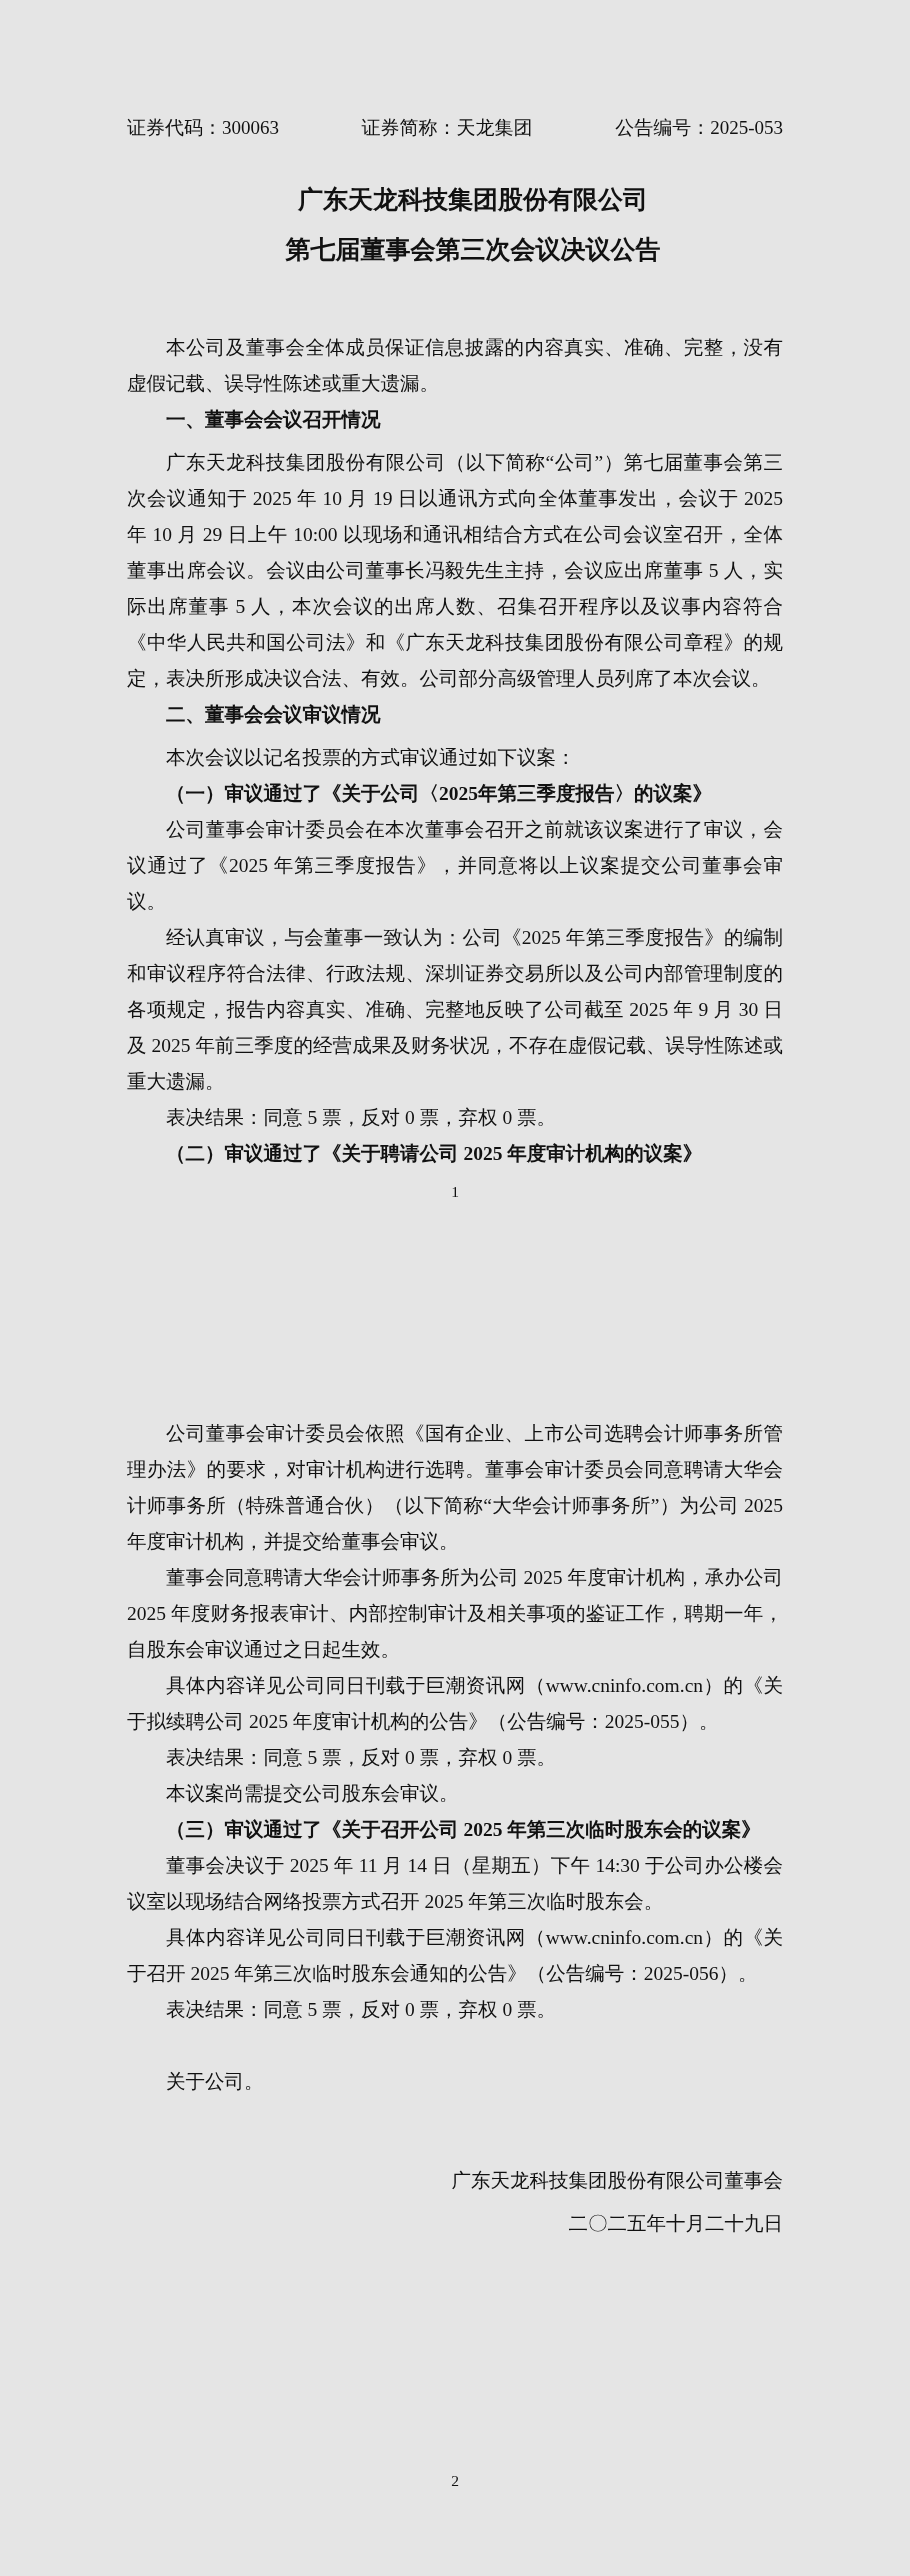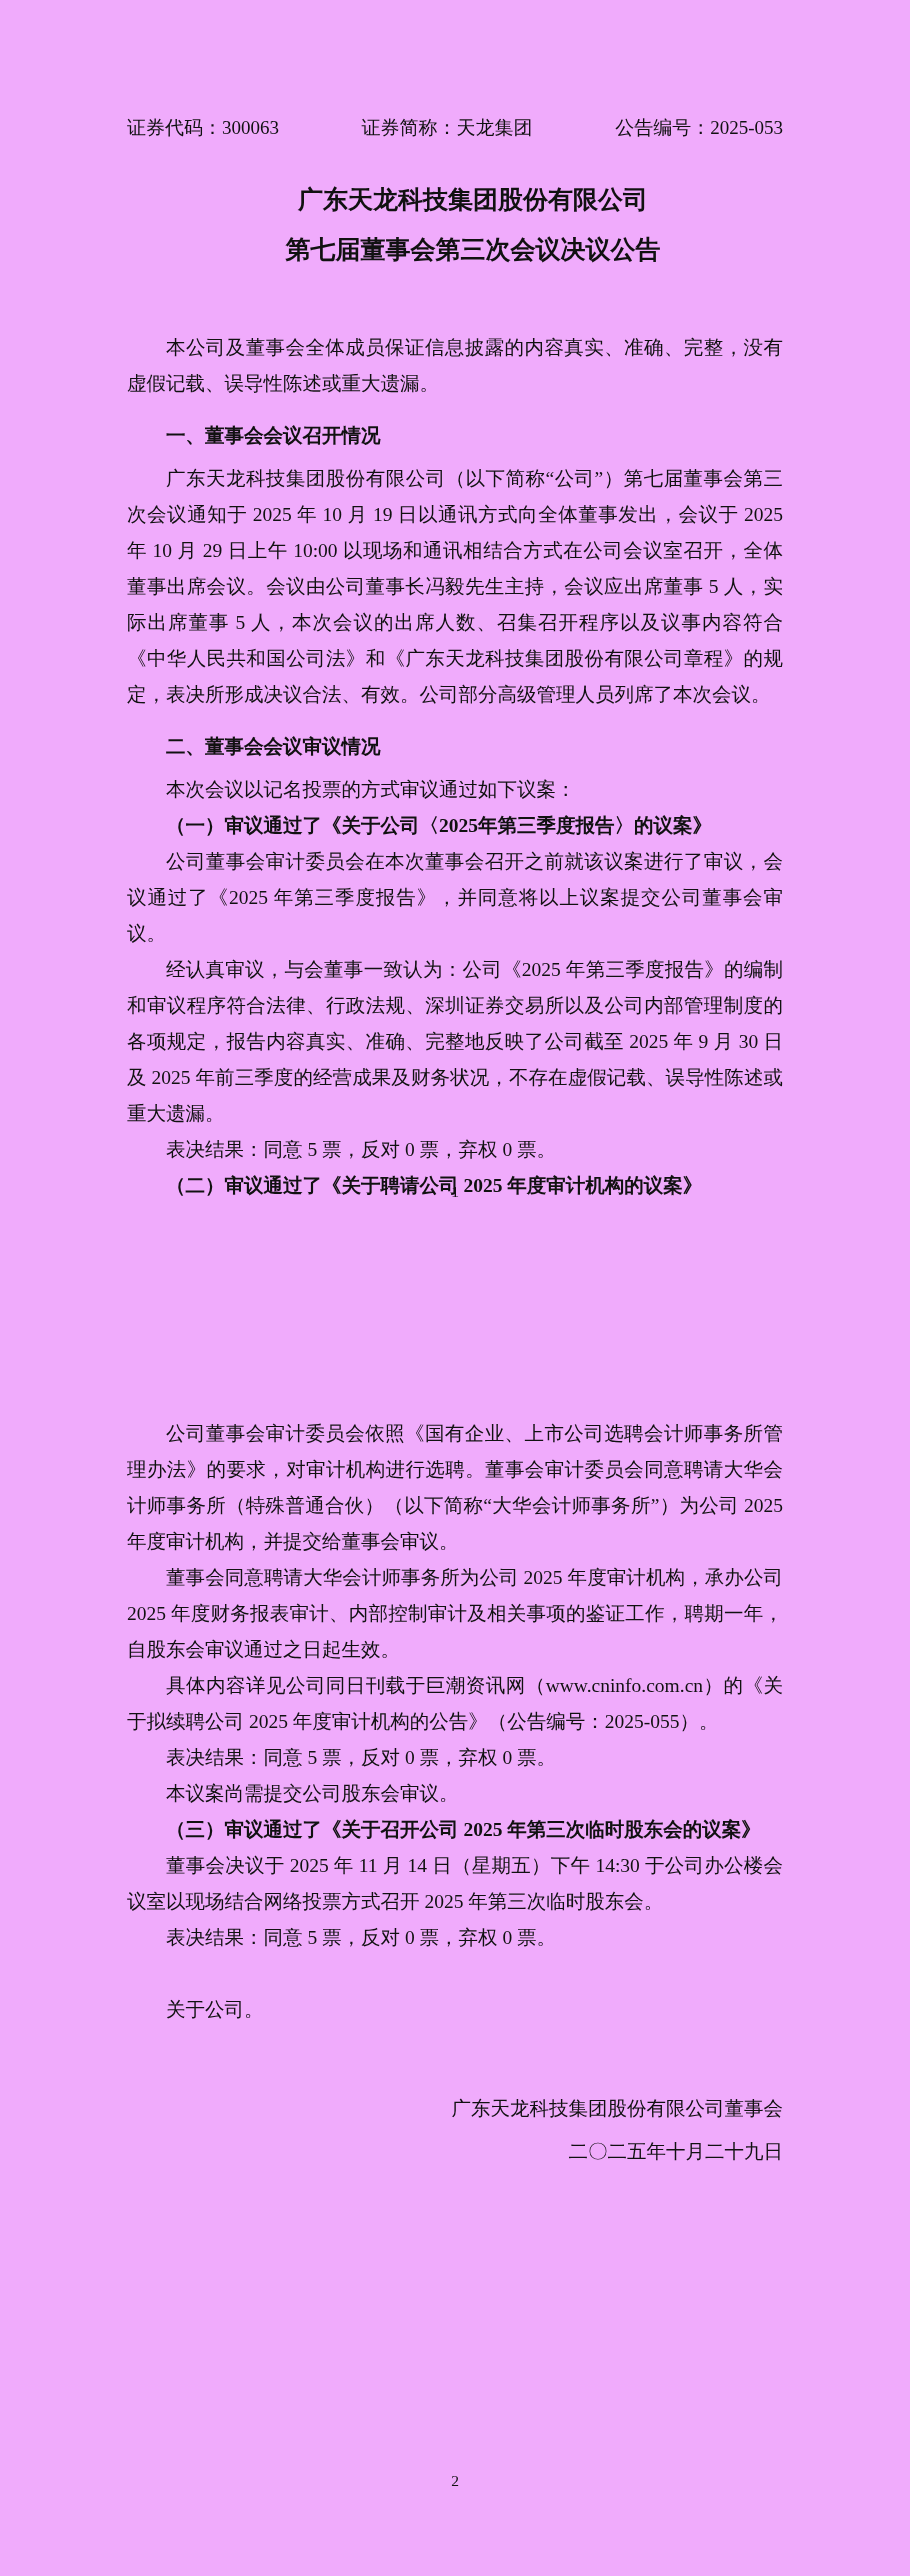--- a/index.html
+++ b/index.html
@@ -9,21 +9,21 @@
   }
   body {
     width: 910px;
     font-family: "Liberation Serif", "DejaVu Serif", serif;
     color: #111111;
   }
   .page {
     position: relative;
     width: 910px;
     height: 1288px;
-    background: #f0abfc;
+    background: #e5e5e5;
     overflow: hidden;
   }
   
   .doc-header {
     position: absolute;
     top: 115px;
     left: 127px;
     width: 656px;
     display: flex;
     justify-content: space-between;
@@ -55,21 +55,21 @@
   .flow-p1 { top: 330px; }
   .flow-p2 { top: 128px; }
   .flow p, .flow h2, .flow h3 {
     margin: 0;
     padding: 0;
     font-size: 19.5px;
     text-indent: 39px;
   }
   .flow h2 {
     font-weight: bold;
-    margin-top: 16px;
+    margin-top: 0;
     margin-bottom: 6.9px;
   }
   .flow h3 { font-weight: bold; }
   .disclaimer {
     font-weight: normal;
   }
   .spacer-1 { height: 36px; }
   .sig-block {
     margin-top: 59px;
     text-align: right;
@@ -126,20 +126,21 @@
 <div class="page">
 
   <div class="flow flow-p2">
     <p>公司董事会审计委员会依照《国有企业、上市公司选聘会计师事务所管理办法》的要求，对审计机构进行选聘。董事会审计委员会同意聘请大华会计师事务所（特殊普通合伙）（以下简称“大华会计师事务所”）为公司 2025 年度审计机构，并提交给董事会审议。</p>
     <p>董事会同意聘请大华会计师事务所为公司 2025 年度审计机构，承办公司 2025 年度财务报表审计、内部控制审计及相关事项的鉴证工作，聘期一年，自股东会审议通过之日起生效。</p>
     <p>具体内容详见公司同日刊载于巨潮资讯网（www.cninfo.com.cn）的《关于拟续聘公司 2025 年度审计机构的公告》（公告编号：2025-055）。</p>
     <p>表决结果：同意 5 票，反对 0 票，弃权 0 票。</p>
     <p>本议案尚需提交公司股东会审议。</p>
     <h3>（三）审议通过了《关于召开公司 2025 年第三次临时股东会的议案》</h3>
     <p>董事会决议于 2025 年 11 月 14 日（星期五）下午 14:30 于公司办公楼会议室以现场结合网络投票方式召开 2025 年第三次临时股东会。</p>
+    <p>具体内容详见公司同日刊载于巨潮资讯网（www.cninfo.com.cn）的《关于召开 2025 年第三次临时股东会通知的公告》（公告编号：2025-056）。</p>
     <p>表决结果：同意 5 票，反对 0 票，弃权 0 票。</p>
     <div class="spacer-1"></div>
     <p>关于公司。</p>
     <div class="sig-block">
       <p class="sig-line">广东天龙科技集团股份有限公司董事会</p>
       <p class="sig-date">二〇二五年十月二十九日</p>
     </div>
   </div>
 
   <div class="page-number pn2">2</div>

